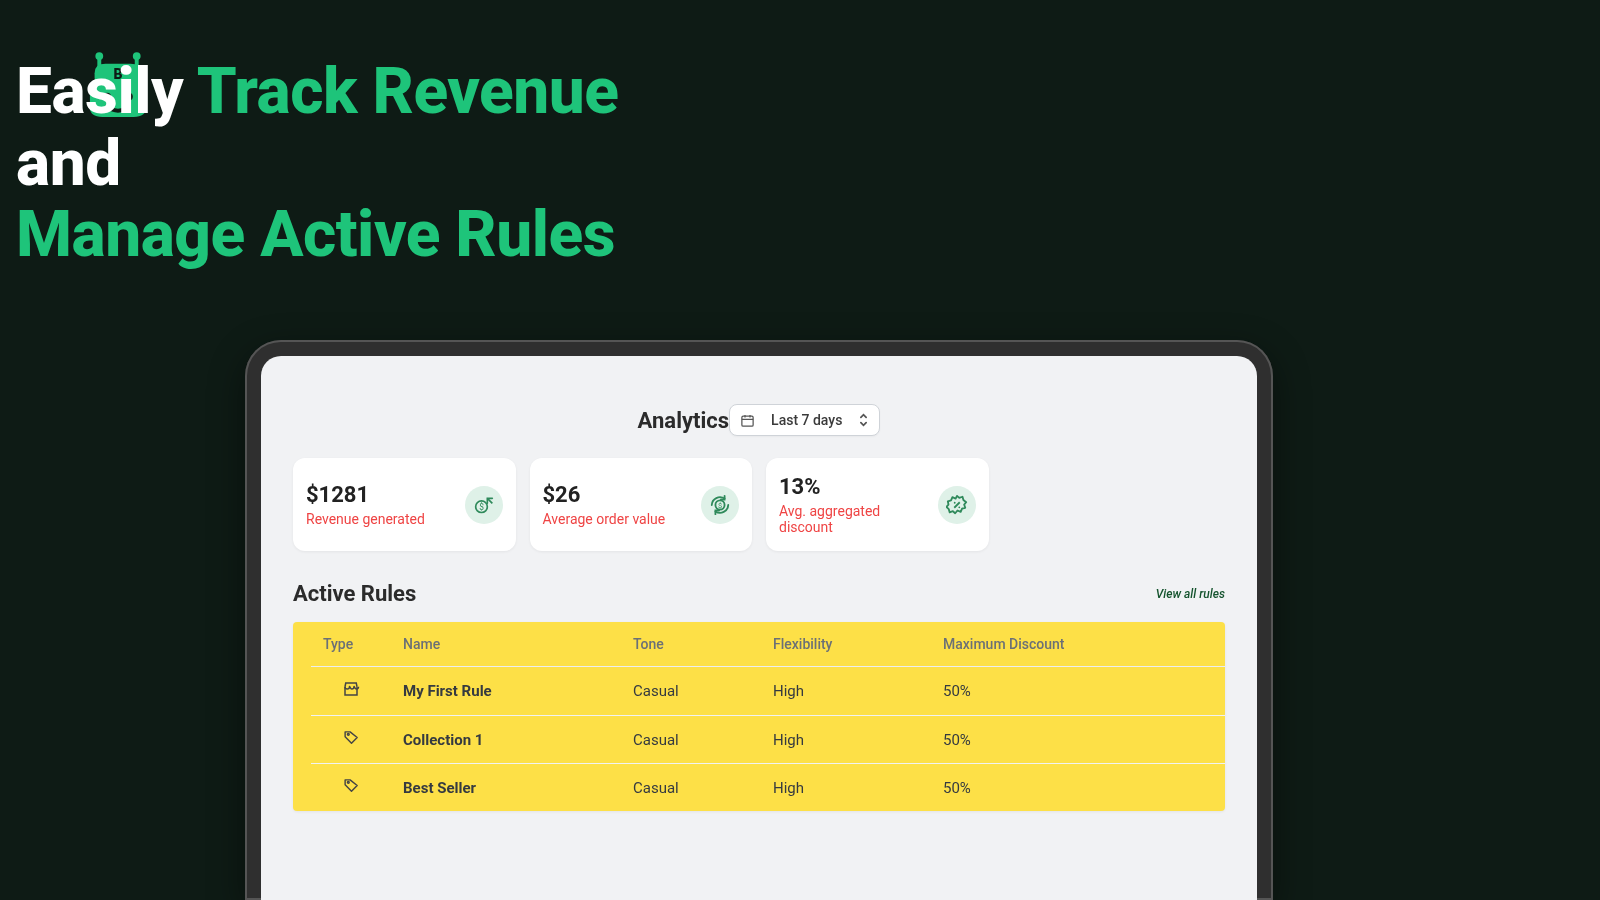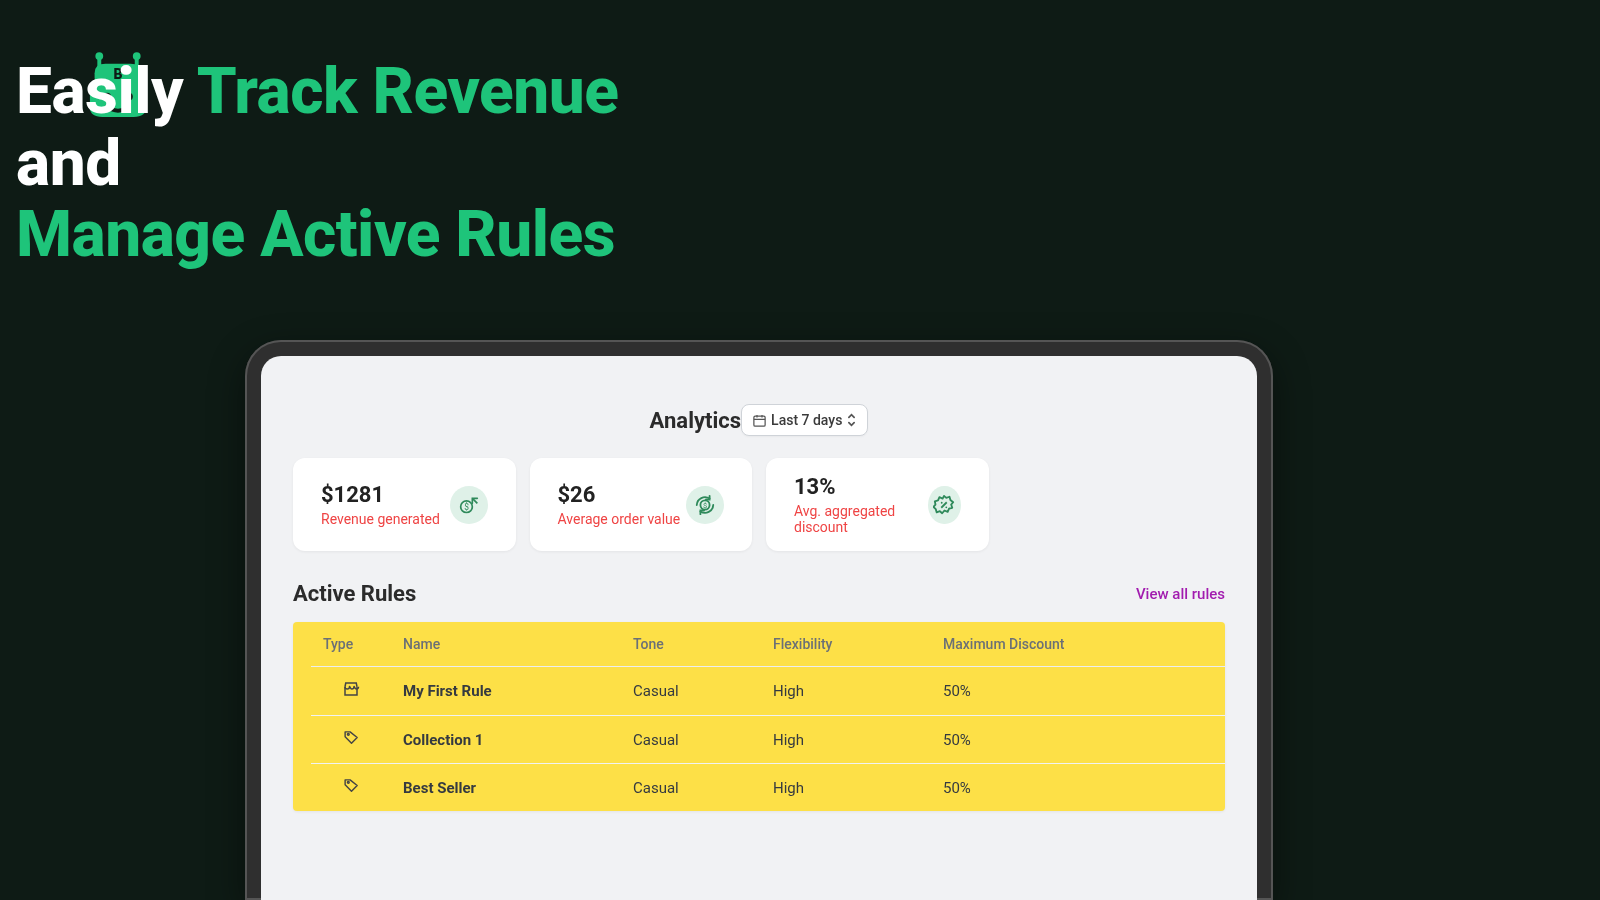--- a/index.html
+++ b/index.html
@@ -62,41 +62,41 @@
     margin-bottom: 22px;
   }
   .section-title {
     font-size: 22px;
     font-weight: 700;
     color: #2b2b2b;
   }
   .date-picker {
     display: inline-flex;
     align-items: center;
-    gap: 4px;
+    gap: 16px;
     border: 1px solid #cfd3d8;
     background: #fff;
     border-radius: 8px;
     padding: 7px 10px;
     font-size: 14px;
     color: #3b3b3b;
     font-weight: 500;
     box-shadow: 0 1px 2px rgba(0,0,0,0.04);
   }
 
   .metrics {
     display: grid;
     grid-template-columns: repeat(4, 1fr);
     gap: 14px;
     margin-bottom: 30px;
   }
   .metric-card {
     background: #fff;
     border-radius: 12px;
-    padding: 16px 28px;
+    padding: 16px 13px;
     display: flex;
     justify-content: space-between;
     align-items: center;
     box-shadow: 0 1px 3px rgba(0,0,0,0.06);
   }
   .metric-card .copy { display: flex; flex-direction: column; gap: 4px; }
   .metric-value { font-size: 22px; font-weight: 700; color: #222; }
   .metric-label { font-size: 14px; color: #ef4444; }
   .metric-icon {
     width: 38px; height: 38px; border-radius: 50%;
@@ -106,24 +106,25 @@
   }
 
   .rules-head {
     display: flex;
     justify-content: space-between;
     align-items: center;
     margin-bottom: 16px;
     margin-top: 8px;
   }
   .view-all {
-    color: #a21caf;
-    font-size: 15px;
+    color: #14532d;
+    font-size: 12px;
     font-weight: 500;
     cursor: pointer;
+    font-style: italic;
   }
 
   .rules-table {
     background: #fde047;
     border-radius: 4px;
     box-shadow: 0 1px 3px rgba(0,0,0,0.06);
     overflow: hidden;
     padding-left: 18px;
   }
   .rules-table table { width: 100%; border-collapse: collapse; }

